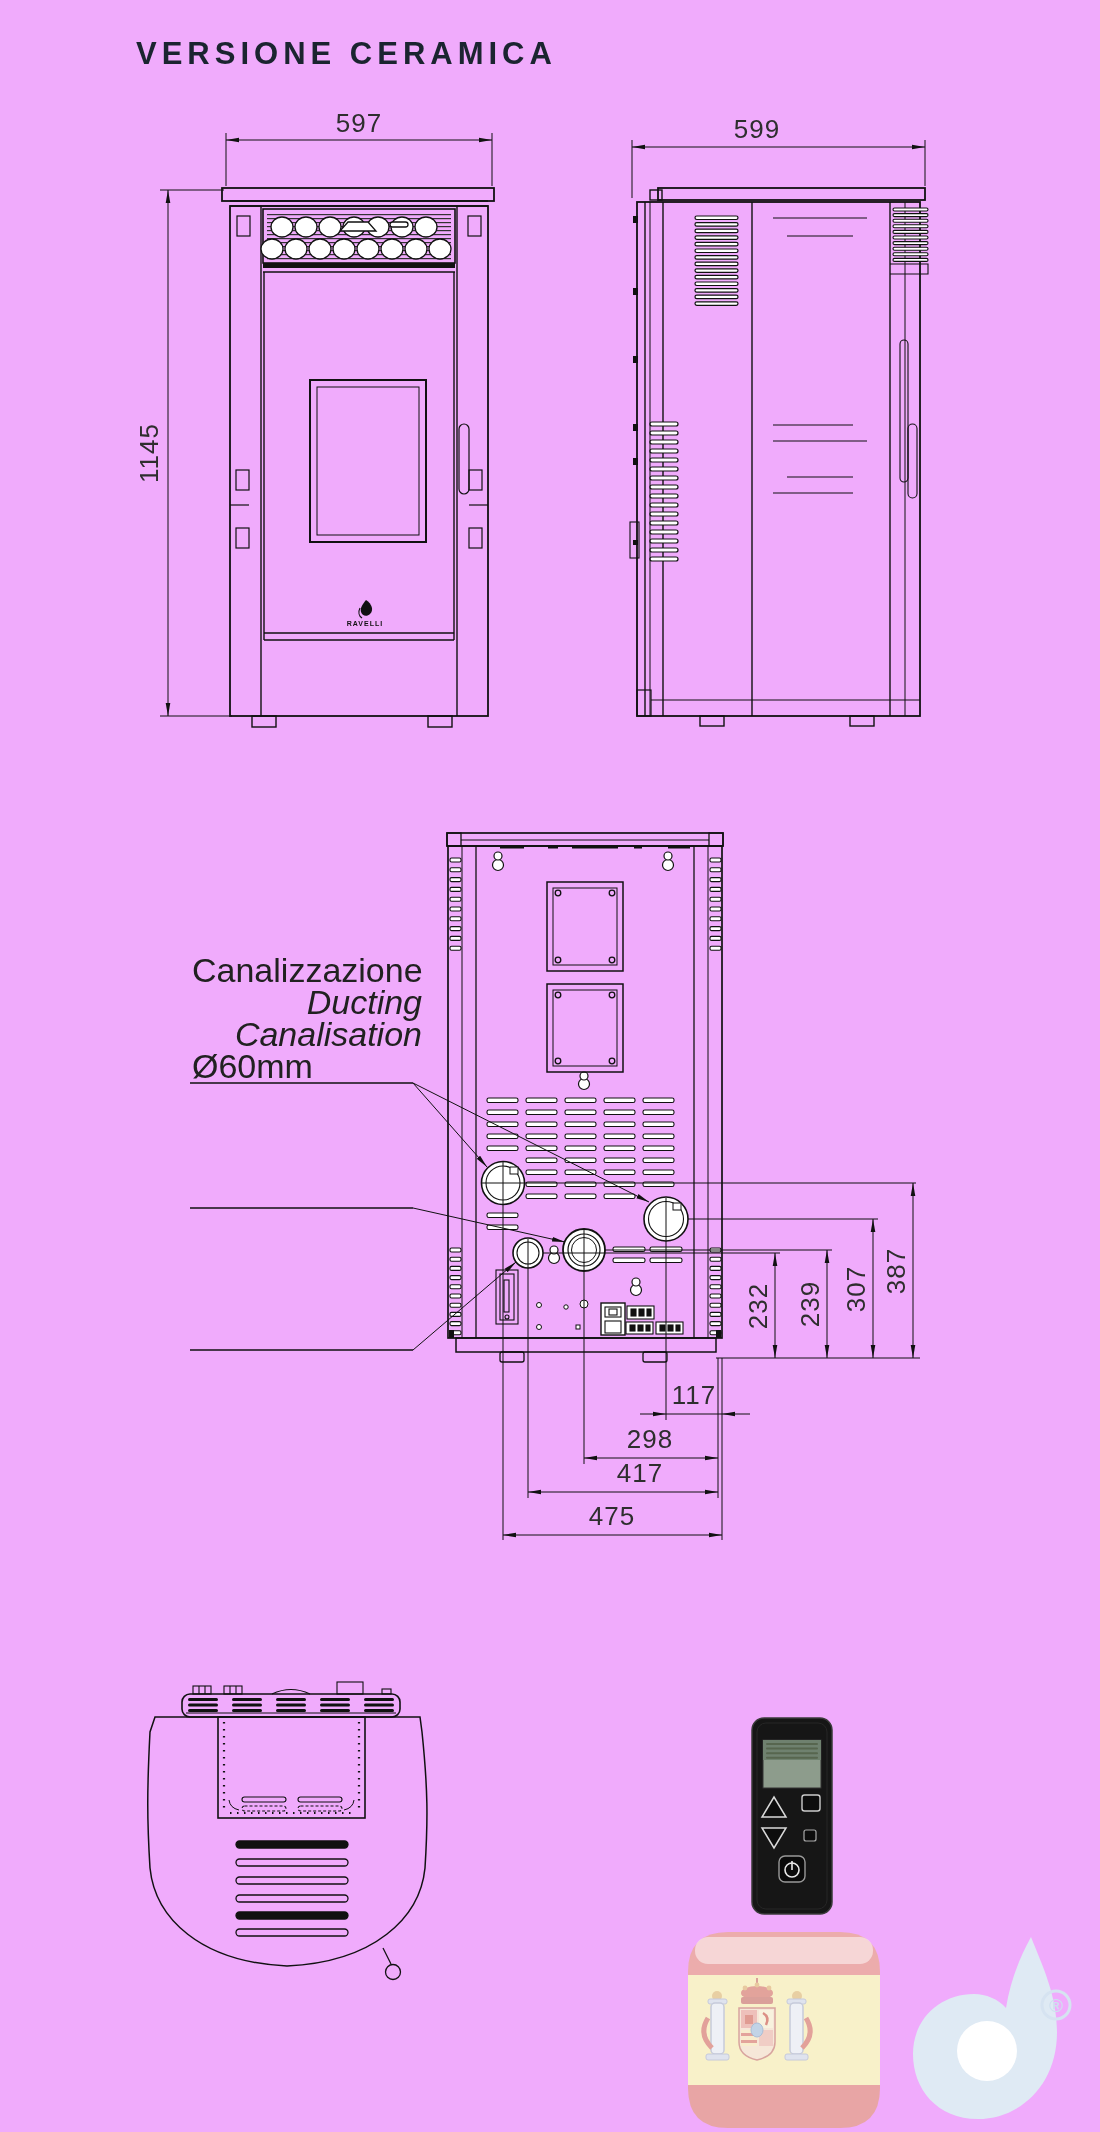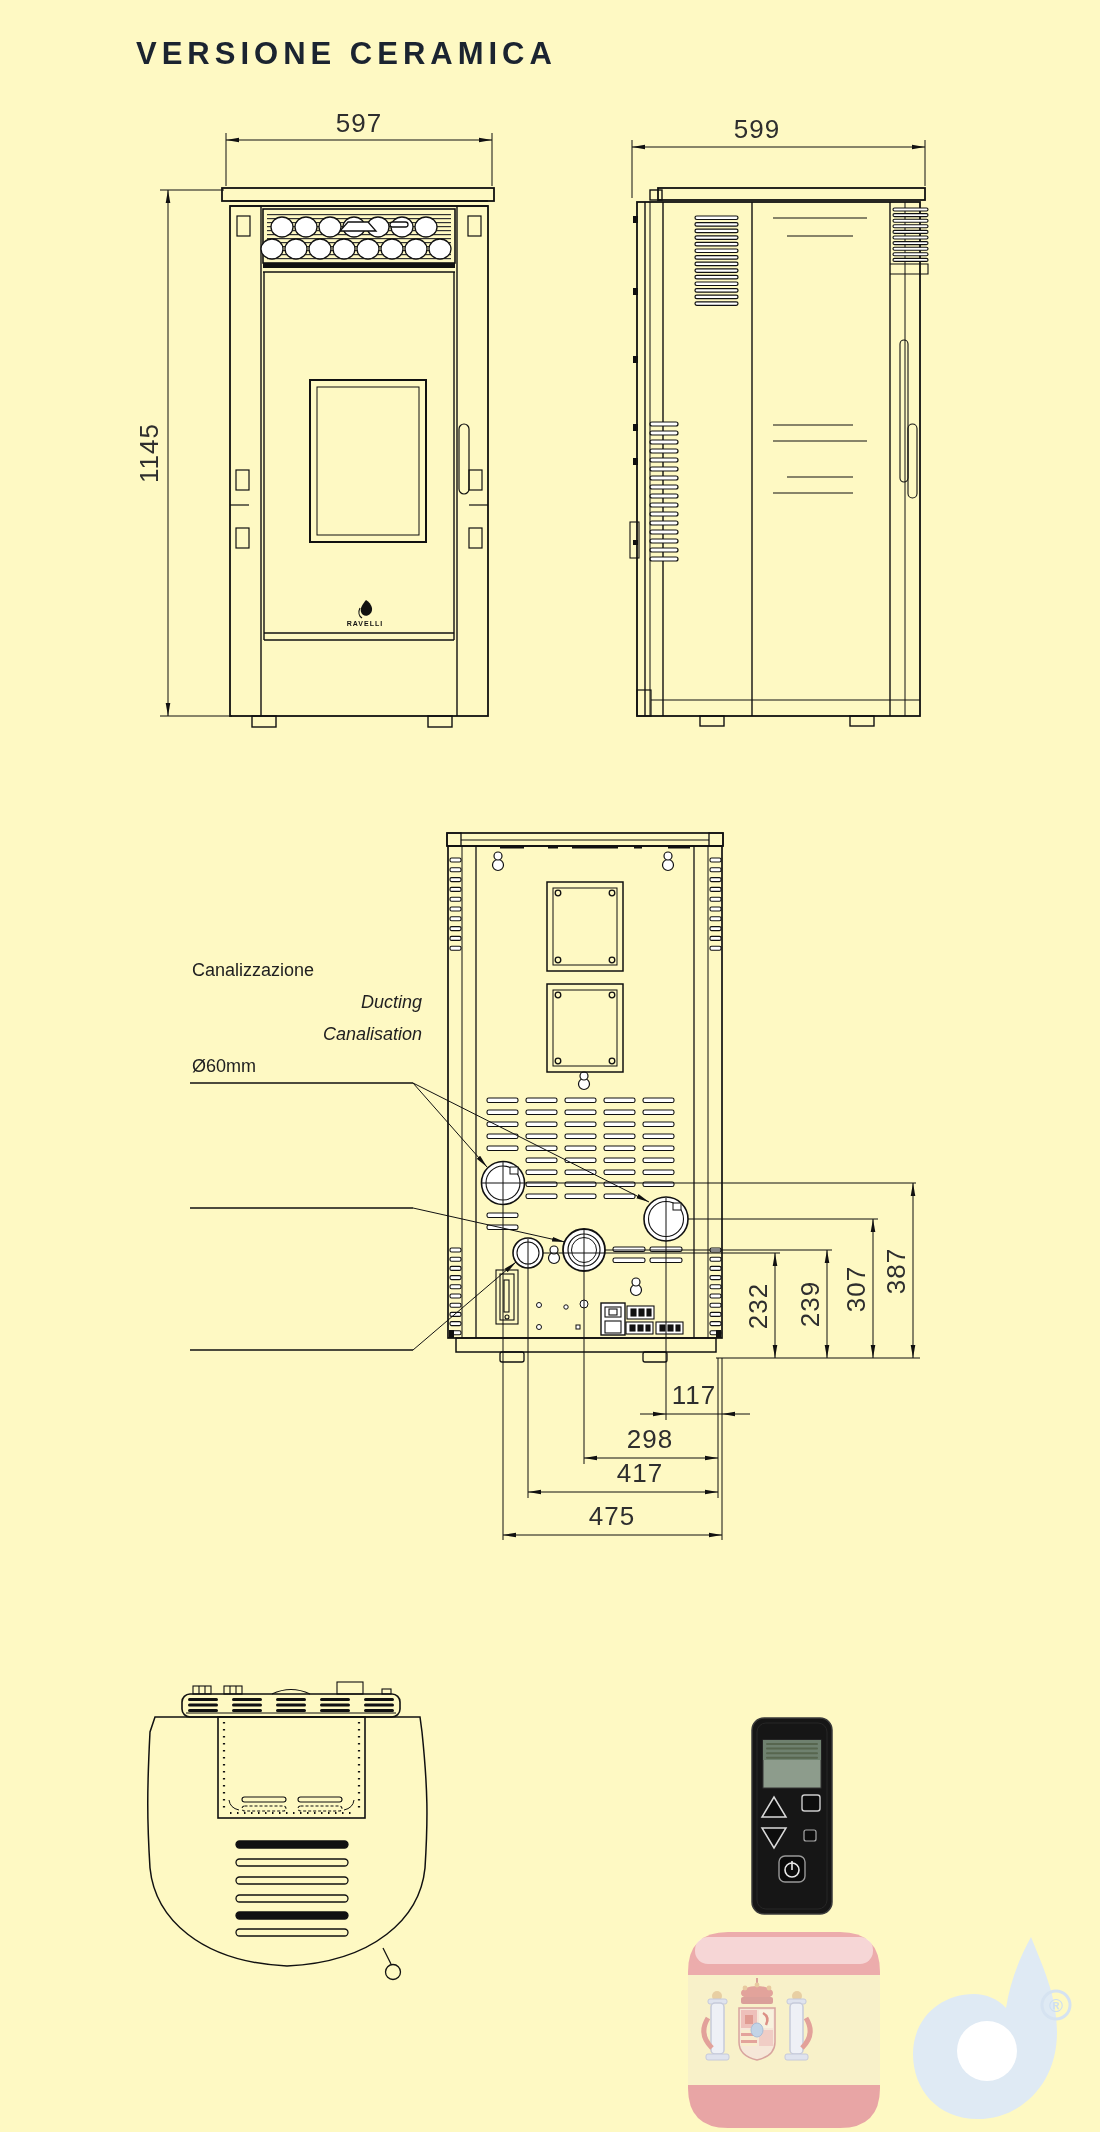--- a/index.html
+++ b/index.html
@@ -1,21 +1,21 @@
 <!DOCTYPE html>
 <html><head>
 <meta charset="utf-8">
 <style>
   html,body{margin:0;padding:0;background:#ffffff;}
-  .stage{position:relative;width:1100px;height:2132px;background:#fef9c3;overflow:hidden;
+  .stage{position:relative;width:1100px;height:2132px;background:#f0abfc;overflow:hidden;
          font-family:"Liberation Sans",sans-serif;}
   .stage svg{position:absolute;left:0;top:0;}
   .page-title{position:absolute;left:136px;top:36px;font-size:31px;font-weight:bold;
               letter-spacing:5px;color:#1b2430;}
-  .conn-label{position:absolute;left:192px;width:230px;font-size:18px;line-height:32px;color:#212121;}
+  .conn-label{position:absolute;left:192px;width:230px;font-size:34px;line-height:32px;color:#212121;}
   .conn-label .it{font-style:italic;text-align:right;}
   svg text{font-family:"Liberation Sans",sans-serif;fill:#2e2e2e;}
   .dimtxt{font-size:26px;letter-spacing:1px;}
   .logotxt{font-size:7px;font-weight:bold;letter-spacing:1px;fill:#111;}
   .rtxt{font-size:19px;font-weight:bold;fill:#cfdfef;}
 </style>
 </head>
 <body>
 
 <div class="stage">

